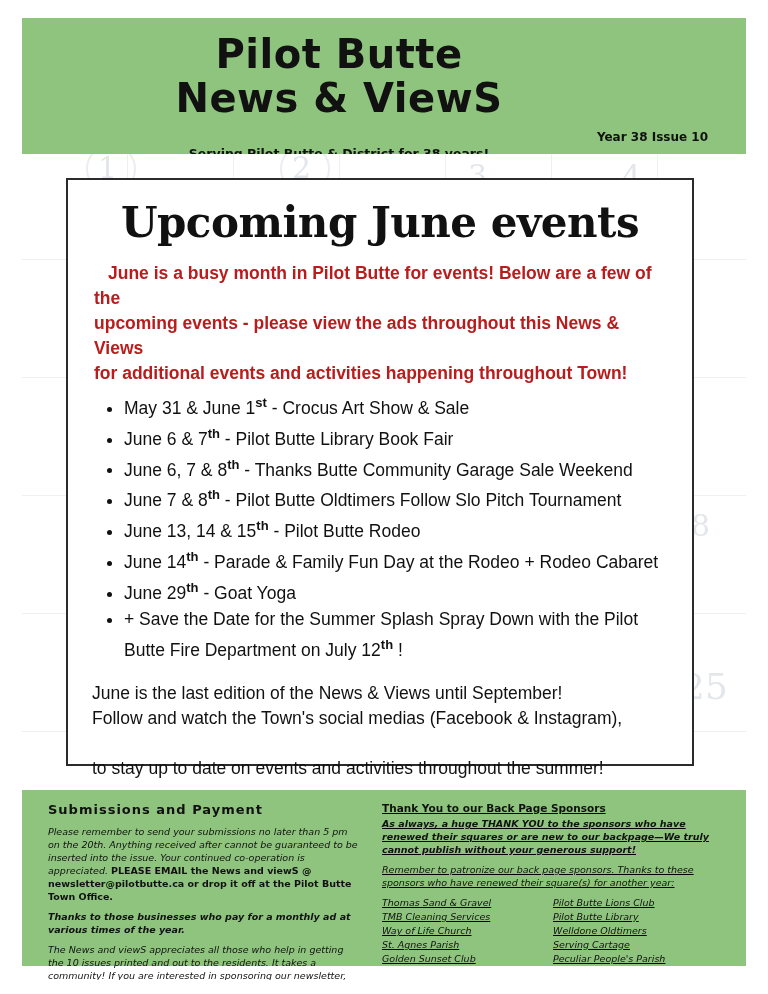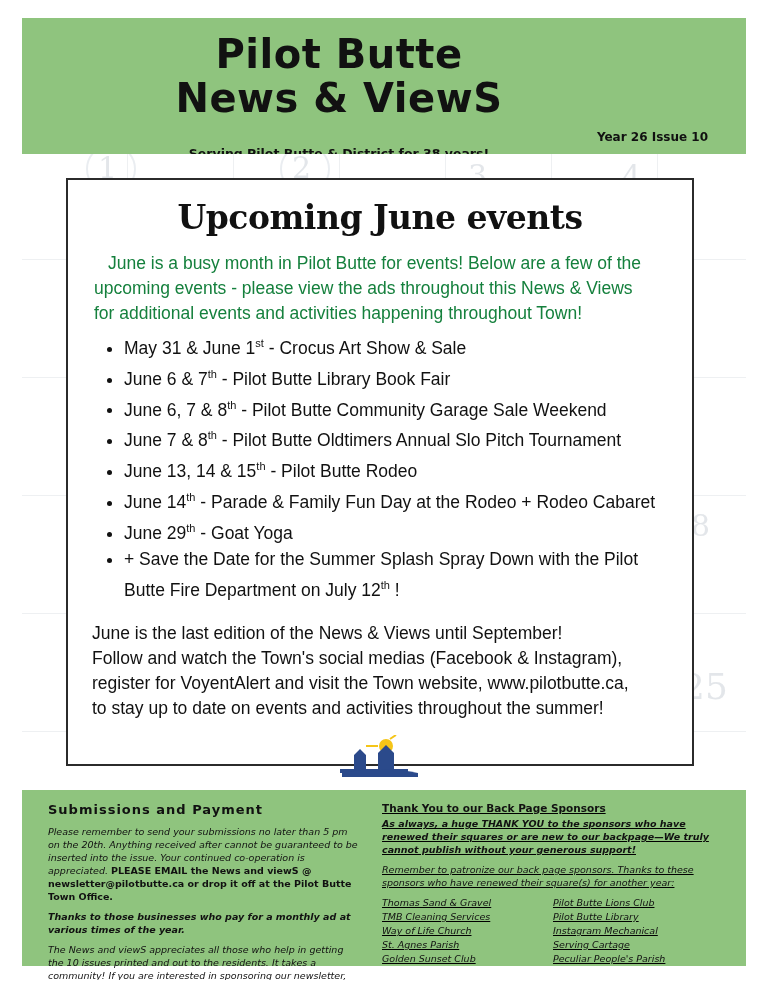--- a/index.html
+++ b/index.html
@@ -127,43 +127,44 @@
     width: 628px;
     height: 588px;
     background: #ffffff;
     border: 2px solid #2b2b2b;
     box-sizing: border-box;
     padding: 12px 22px 8px 22px;
   }
   .headline {
     font-family: "DejaVu Serif", serif;
     font-weight: bold;
-    font-size: 33px;
+    font-size: 42px;
     text-align: center;
     color: #111;
     margin: 6px 0 14px 0;
     letter-spacing: -0.5px;
   }
   .intro {
     font-size: 17.5px;
     line-height: 25px;
-    color: #15803d;
+    color: #b91c1c;
     margin: 0 0 4px 4px;
+    font-weight: bold;
   }
   .intro .indent { padding-left: 14px; }
   ul.events {
     margin: 2px 0 0 0;
     padding-left: 34px;
   }
   ul.events li {
     font-size: 17.5px;
     line-height: 26px;
     color: #111;
   }
-  sup { font-size: 11px; vertical-align: super; }
+  sup { font-size: 13px; vertical-align: super; font-weight: bold; }
   .outro {
     font-size: 17.5px;
     line-height: 25px;
     color: #111;
     margin: 18px 0 0 2px;
   }
 
   
   .logo-wrap {
     text-align: center;
@@ -237,21 +238,21 @@
 
 <div class="page">
   <div class="sheet">
 
     <div class="header">
       <div class="masthead">
         <div class="masthead-line">Pilot Butte</div>
         <div class="masthead-line">News &amp; ViewS</div>
       </div>
       <div class="serving">Serving Pilot Butte &amp; District for 38 years!</div>
-      <div class="issue-meta">Year 26  Issue 10</div>
+      <div class="issue-meta">Year 38  Issue 10</div>
     </div>
 
     <div class="body-area">
 
       <div class="calendar-bg">
         <div class="cal-grid">
           <div class="cal-cell" style="left:0;top:-12px;width:106px;height:118px;"></div>
           <div class="cal-cell" style="left:106px;top:-12px;width:106px;height:118px;"></div>
           <div class="cal-cell" style="left:212px;top:-12px;width:106px;height:118px;"></div>
           <div class="cal-cell" style="left:318px;top:-12px;width:106px;height:118px;"></div>
@@ -319,32 +320,32 @@
 
         <div class="intro">
           <span class="indent">June is a busy month in Pilot Butte for events! Below are a few of the</span><br>
           <span>upcoming events - please view the ads throughout this News &amp; Views</span><br>
           <span>for additional events and activities happening throughout Town!</span>
         </div>
 
         <ul class="events">
           <li><span>May 31 &amp; June 1</span><sup>st</sup><span> - Crocus Art Show &amp; Sale</span></li>
           <li><span>June 6 &amp; 7</span><sup>th</sup><span> - Pilot Butte Library Book Fair</span></li>
-          <li><span>June 6, 7 &amp; 8</span><sup>th</sup><span> - Pilot Butte Community Garage Sale Weekend</span></li>
-          <li><span>June 7 &amp; 8</span><sup>th</sup><span> - Pilot Butte Oldtimers Annual Slo Pitch Tournament</span></li>
+          <li><span>June 6, 7 &amp; 8</span><sup>th</sup><span> - Thanks Butte Community Garage Sale Weekend</span></li>
+          <li><span>June 7 &amp; 8</span><sup>th</sup><span> - Pilot Butte Oldtimers Follow Slo Pitch Tournament</span></li>
           <li><span>June 13, 14 &amp; 15</span><sup>th</sup><span> - Pilot Butte Rodeo</span></li>
           <li><span>June 14</span><sup>th</sup><span> - Parade &amp; Family Fun Day at the Rodeo + Rodeo Cabaret</span></li>
           <li><span>June 29</span><sup>th</sup><span> - Goat Yoga</span></li>
           <li><span>+ Save the Date for the Summer Splash Spray Down with the Pilot Butte Fire Department on July 12</span><sup>th</sup><span> !</span></li>
         </ul>
 
         <div class="outro">
           <span>June is the last edition of the News &amp; Views until September!</span><br>
           <span>Follow and watch the Town's social medias (Facebook &amp; Instagram),</span><br>
-          <span>register for VoyentAlert and visit the Town website, www.pilotbutte.ca,</span><br>
+          <br>
           <span>to stay up to date on events and activities throughout the summer!</span>
         </div>
 
         <div class="logo-wrap">
           <div class="logo">
             <svg viewBox="0 0 96 44" width="96" height="44">
               <circle cx="54" cy="11" r="7" fill="#f5c518"></circle>
               <path d="M46 11 L34 11 M58 4 L64 0" stroke="#f5c518" stroke-width="2"></path>
               <path d="M8 34 L22 34 L22 20 L28 14 L34 20 L34 34 L46 34 L46 18 L54 10 L62 18 L62 34 L76 34 L76 38 L8 38 Z" fill="#2b4a8b"></path>
               <path d="M10 38 Q48 30 86 38 L86 42 L10 42 Z" fill="#2b4a8b"></path>
@@ -375,21 +376,21 @@
             <div class="sponsor-item">Thomas Sand &amp; Gravel</div>
             <div class="sponsor-item">TMB Cleaning Services</div>
             <div class="sponsor-item">Way of Life Church</div>
             <div class="sponsor-item">St. Agnes Parish</div>
             <div class="sponsor-item">Golden Sunset Club</div>
 
           </div>
           <div class="sponsor-col">
             <div class="sponsor-item">Pilot Butte Lions Club</div>
             <div class="sponsor-item">Pilot Butte Library</div>
-            <div class="sponsor-item">Instagram Mechanical</div>
+            <div class="sponsor-item">Welldone Oldtimers</div>
             <div class="sponsor-item">Serving Cartage</div>
             <div class="sponsor-item">Peculiar People's Parish</div>
           </div>
         </div>
       </div>
     </div>
 
   </div>
 </div>
 

